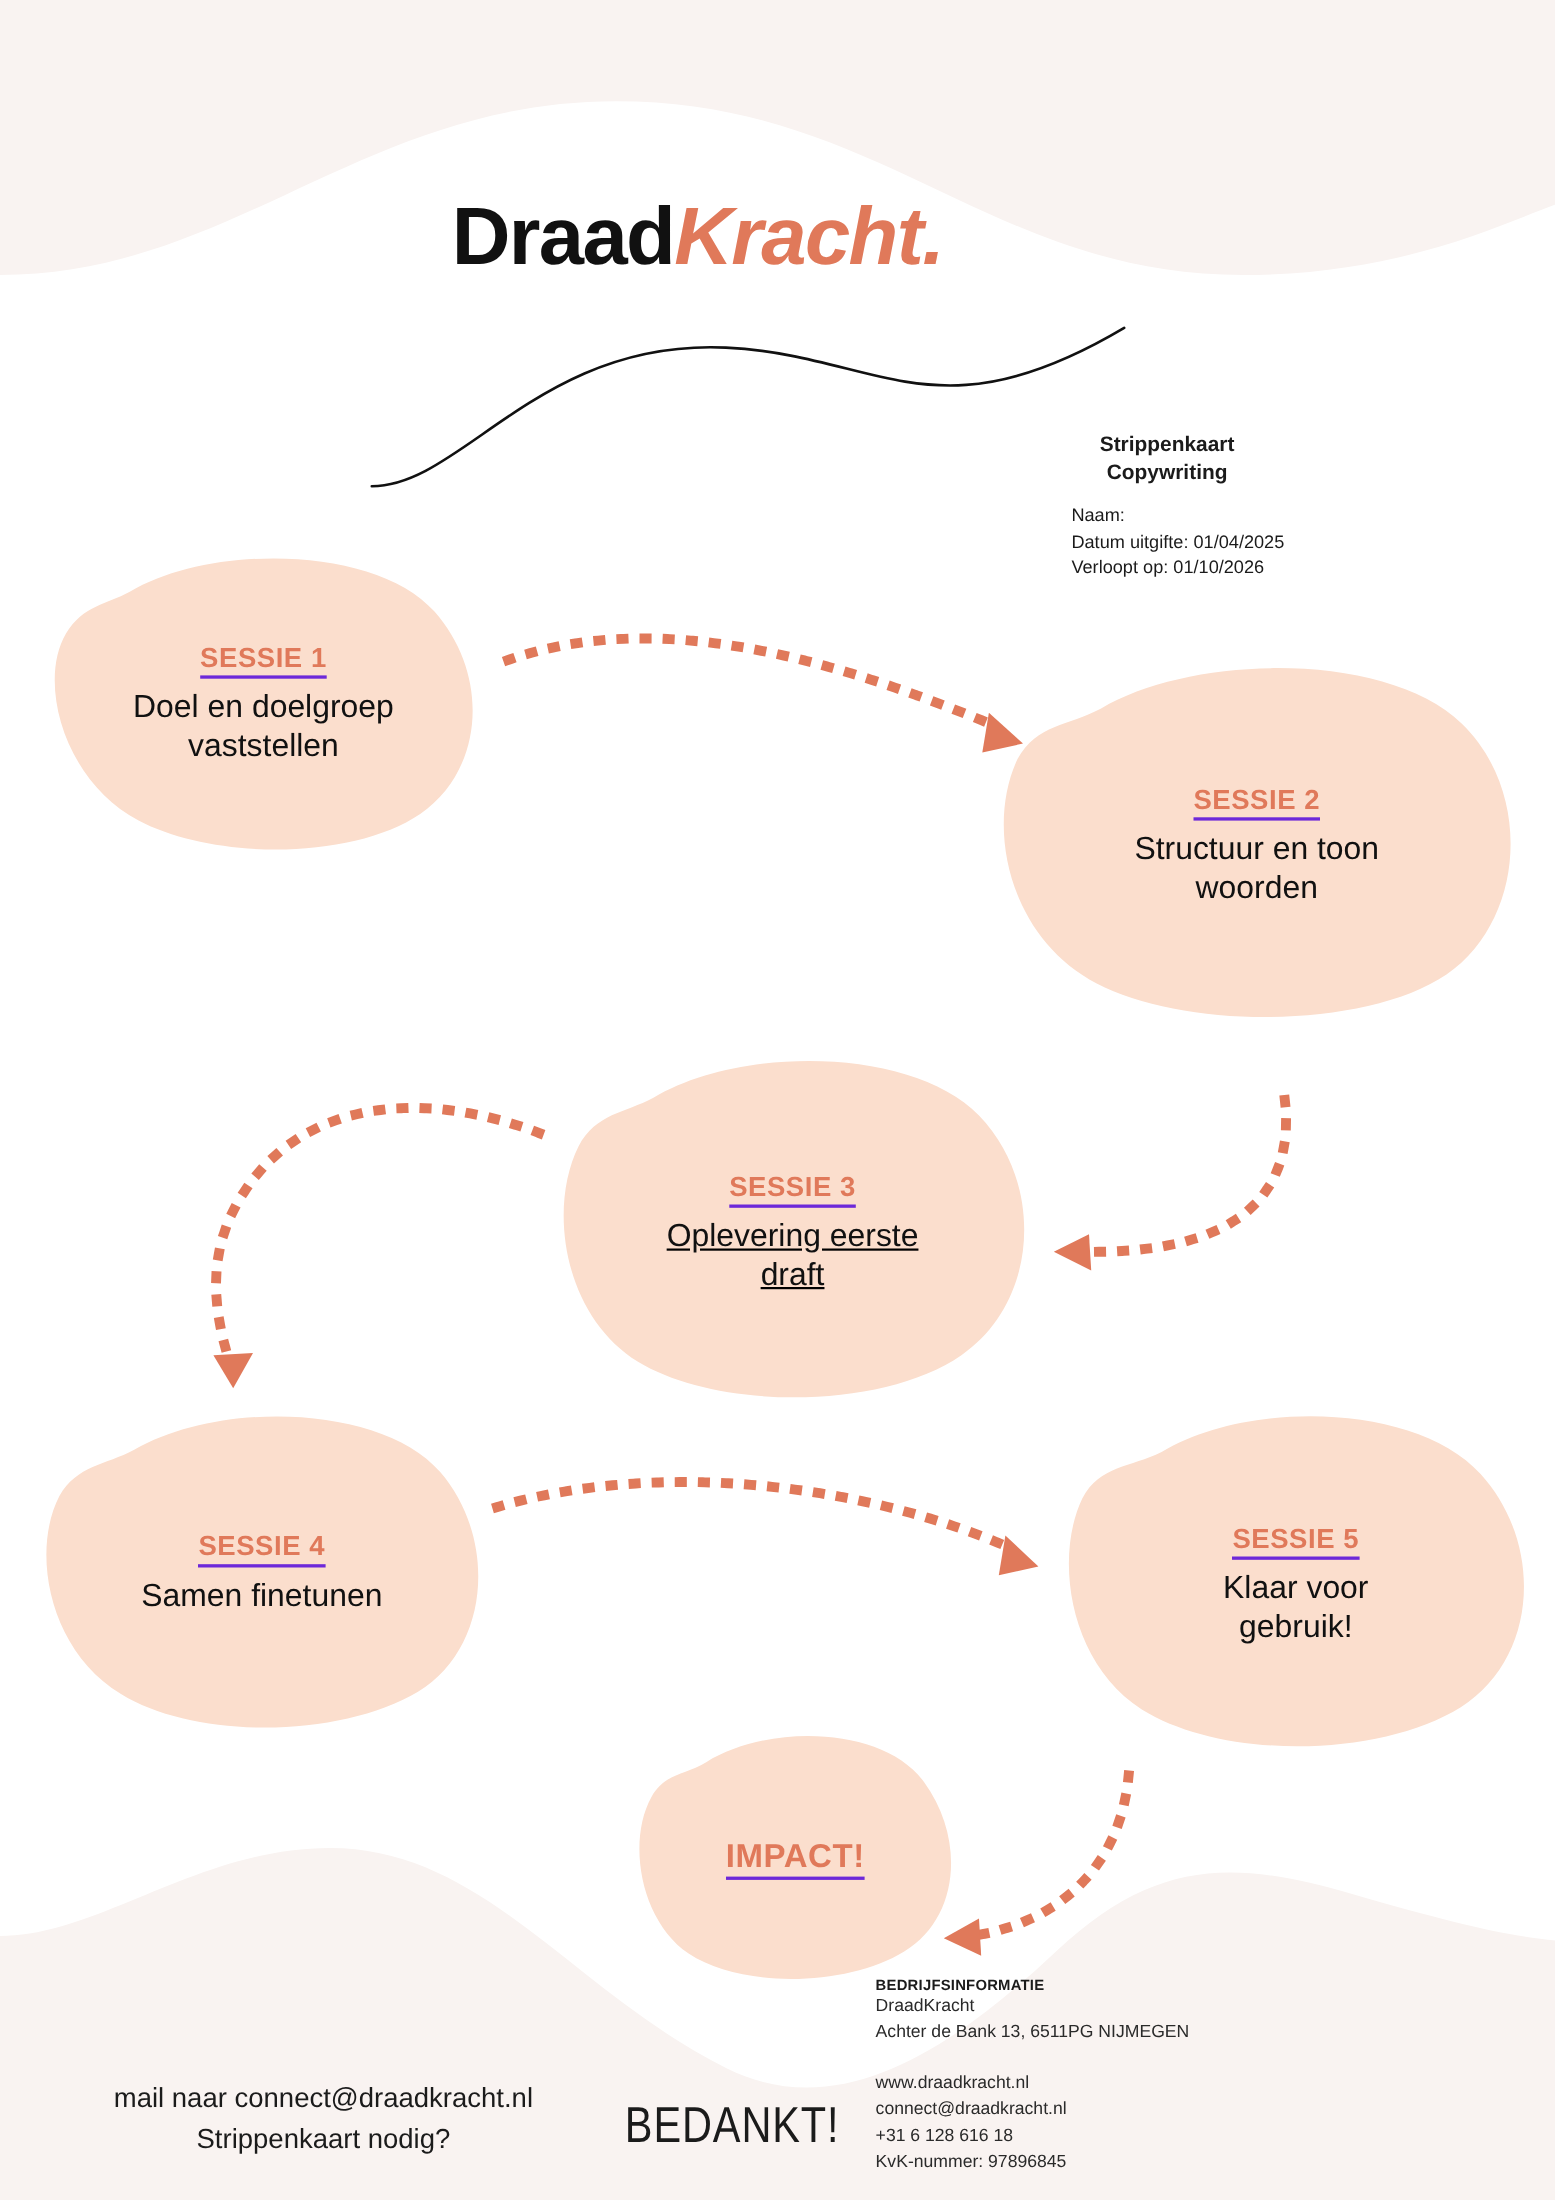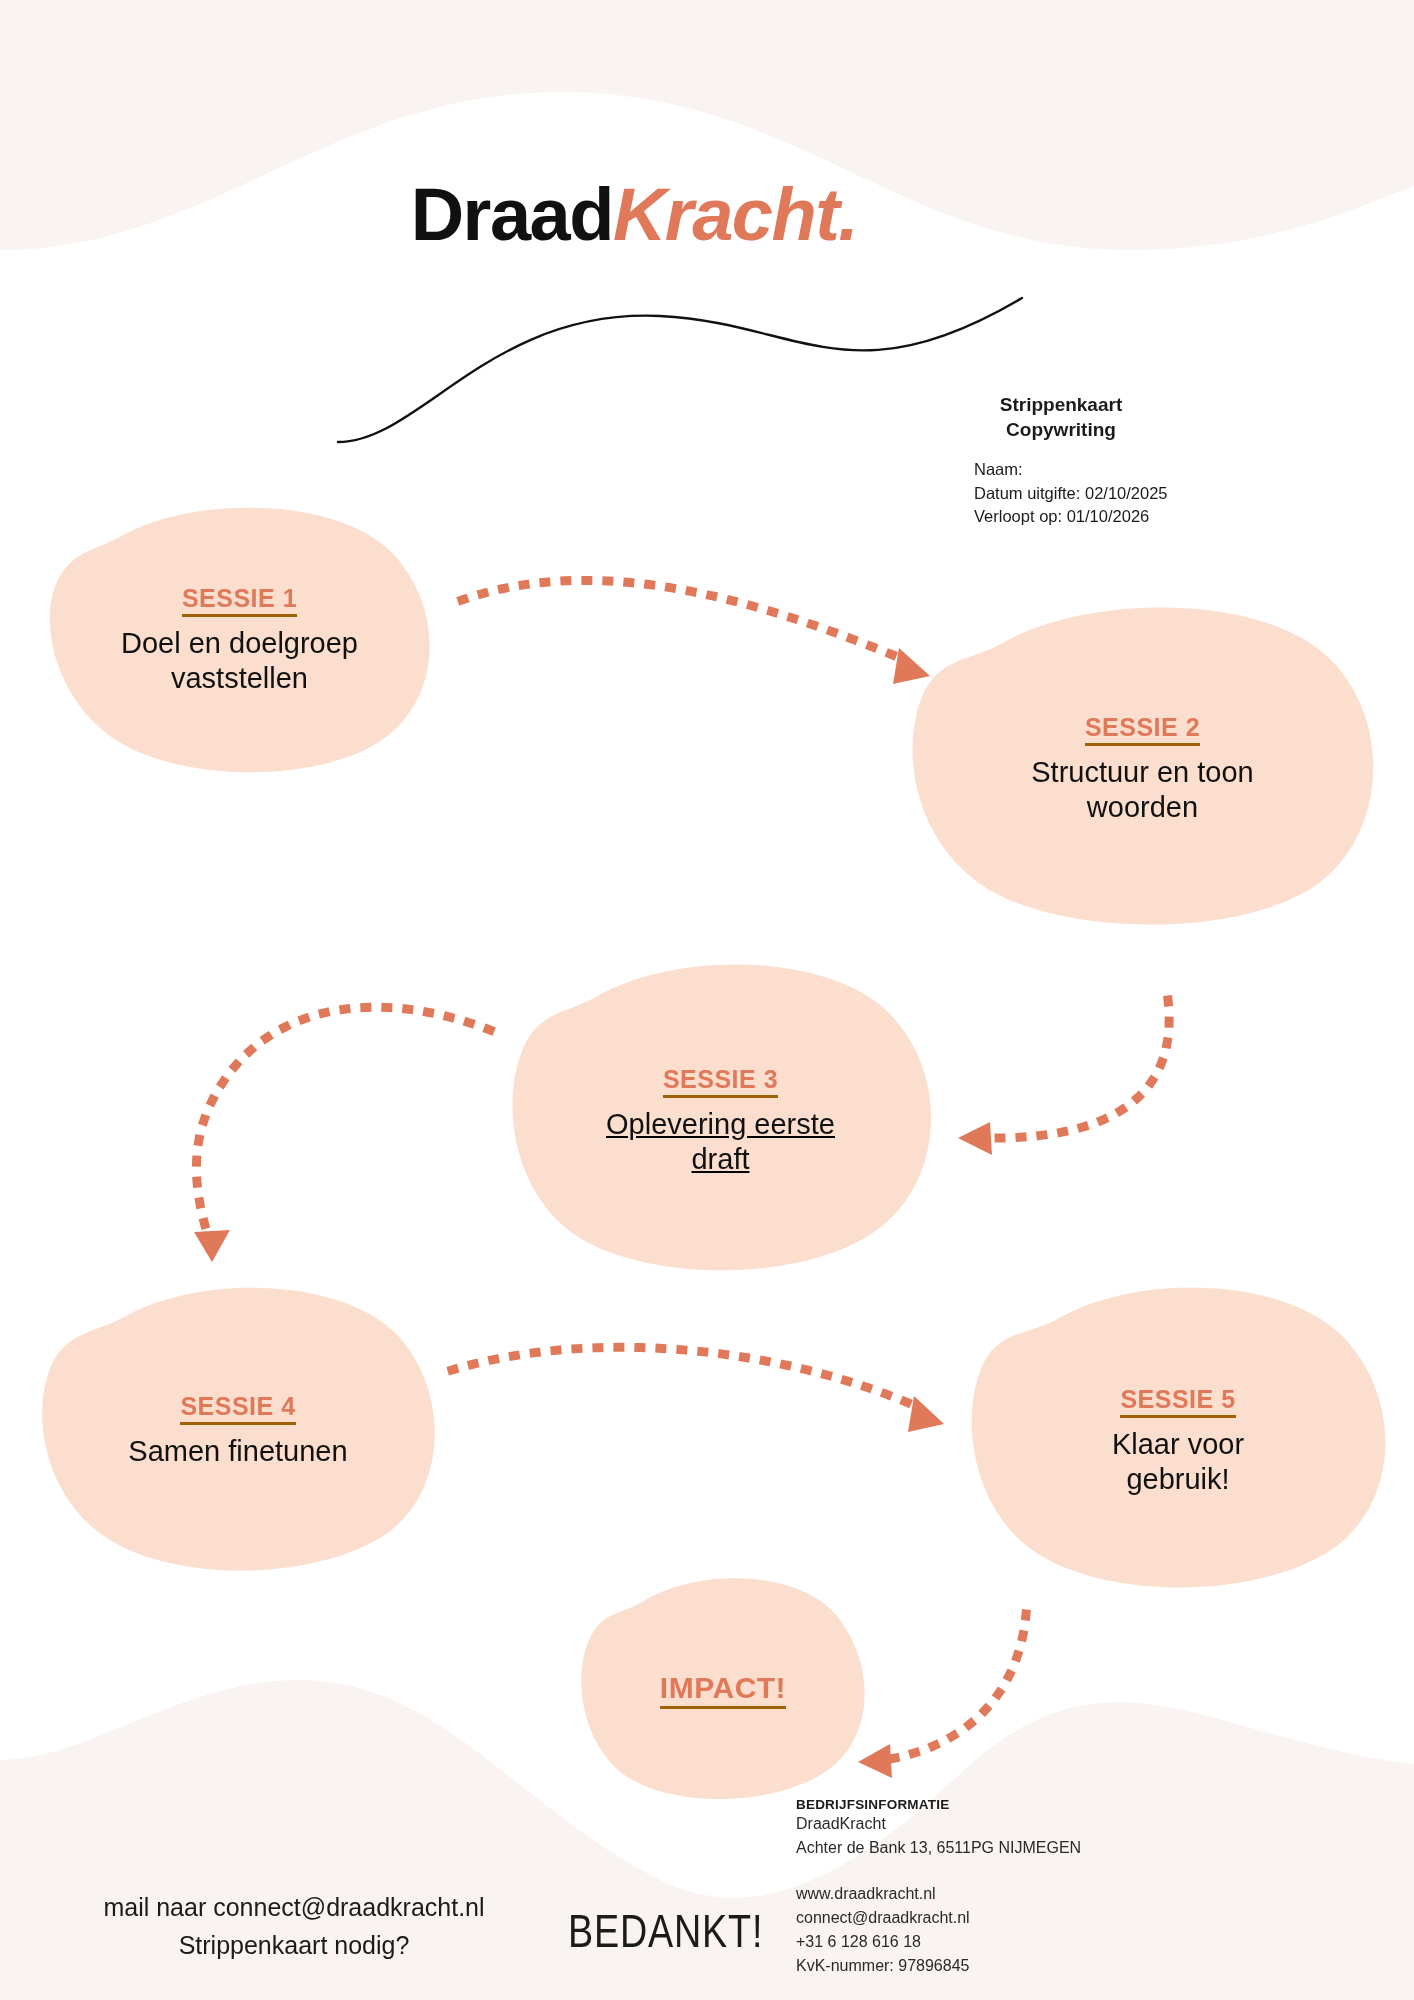--- a/index.html
+++ b/index.html
@@ -13,21 +13,21 @@
 
   .bg-layer { position:absolute; inset:0; width:1414px; height:2000px; z-index:0; }
 
   .blob { position:absolute; z-index:3; display:flex; flex-direction:column;
           align-items:center; justify-content:center; text-align:center; }
   .blob .shape { position:absolute; inset:0; z-index:-1; }
   .blob .txt { position:relative; z-index:2; padding:0 22px; }
 
   .sess-head {
     color:#e0795a; font-weight:bold; letter-spacing:.5px;
-    border-bottom:3px solid #a16207; display:inline-block;
+    border-bottom:3px solid #6d28d9; display:inline-block;
     line-height:1.15; padding-bottom:1px;
   }
   .sess-body { color:#111; line-height:1.22; margin-top:9px; }
 
   .arrows { position:absolute; inset:0; width:1414px; height:2000px; z-index:2; }
 
   
   #logo-wrap { position:absolute; left:0; right:0; top:178px; text-align:center; z-index:4; }
   #logo { font-size:74px; font-weight:800; letter-spacing:-1.5px; line-height:1; white-space:nowrap; }
   #logo .a { color:#111; }
@@ -76,21 +76,21 @@
 
   <svg id="swoosh" width="700" height="160" viewBox="0 0 700 160">
     <path d="M8,152 C90,152 160,18 330,26 C470,33 520,110 692,8" fill="none" stroke="#111111" stroke-width="2.4" stroke-linecap="round"></path>
   </svg>
 
   <div id="card-meta">
     <div class="t1">Strippenkaart</div>
     <div class="t1">Copywriting</div>
     <div class="rows">
       <div>Naam:</div>
-      <div>Datum uitgifte: 02/10/2025</div>
+      <div>Datum uitgifte: 01/04/2025</div>
       <div>Verloopt op: 01/10/2026</div>
     </div>
   </div>
 
   <svg class="arrows" viewBox="0 0 1414 2000" preserveAspectRatio="none">
     <g fill="none" stroke="#e0795a" stroke-width="9" stroke-linecap="square" stroke-dasharray="2 19">
       <path d="M462,600 C600,552 760,600 905,660"></path>
       <path d="M1168,1000 C1178,1090 1120,1140 985,1138"></path>
       <path d="M490,1030 C380,988 270,1002 218,1090 C188,1140 194,1190 208,1236"></path>
       <path d="M452,1370 C600,1326 790,1350 920,1408"></path>

